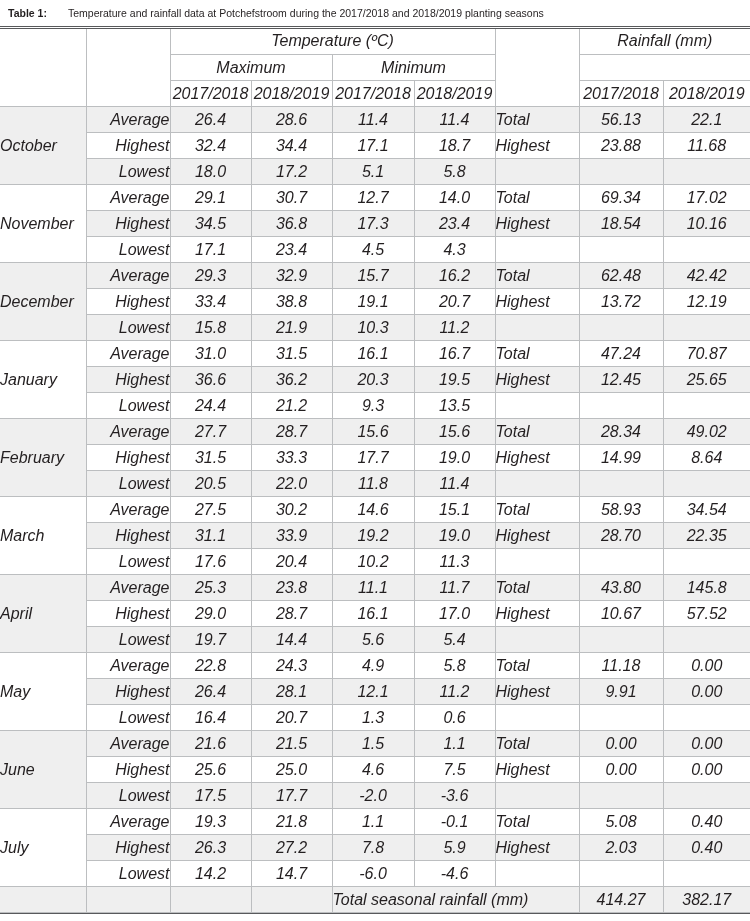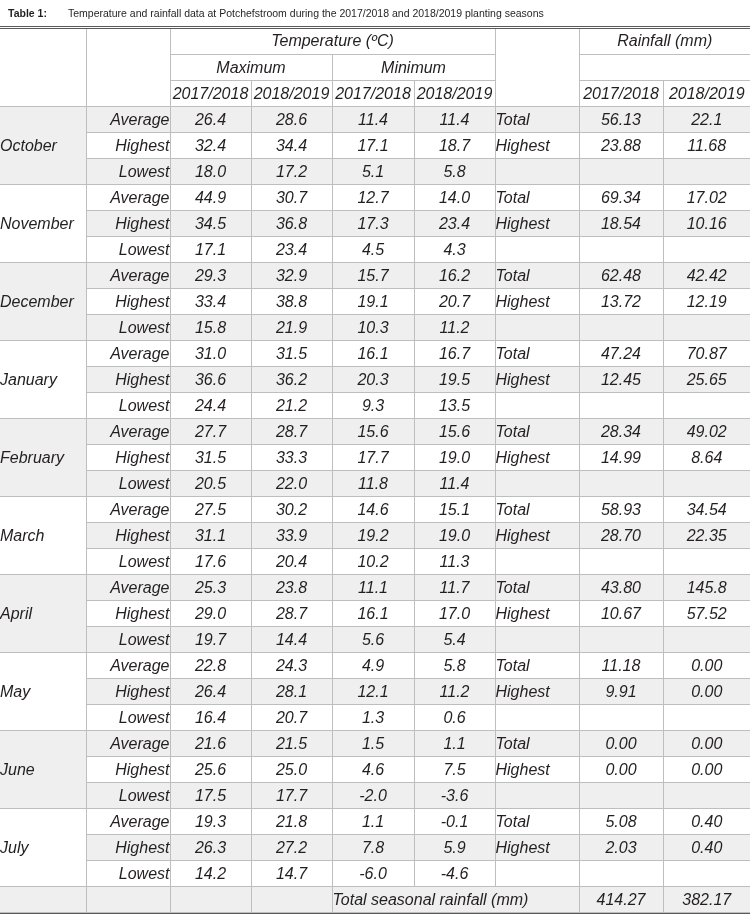--- a/index.html
+++ b/index.html
@@ -183,21 +183,21 @@
           <td class="num sh">17.2</td>
           <td class="num sh">5.1</td>
           <td class="num sh">5.8</td>
           <td class="rlabel sh"></td>
           <td class="num sh"></td>
           <td class="num nr sh"></td>
         </tr>
         <tr>
           <td class="month wh" rowspan="3">November</td>
           <td class="stat wh">Average</td>
-          <td class="num wh">44.9</td>
+          <td class="num wh">29.1</td>
           <td class="num wh">30.7</td>
           <td class="num wh">12.7</td>
           <td class="num wh">14.0</td>
           <td class="rlabel wh">Total</td>
           <td class="num wh">69.34</td>
           <td class="num nr wh">17.02</td>
         </tr>
         <tr>
           <td class="stat sh">Highest</td>
           <td class="num sh">34.5</td>

